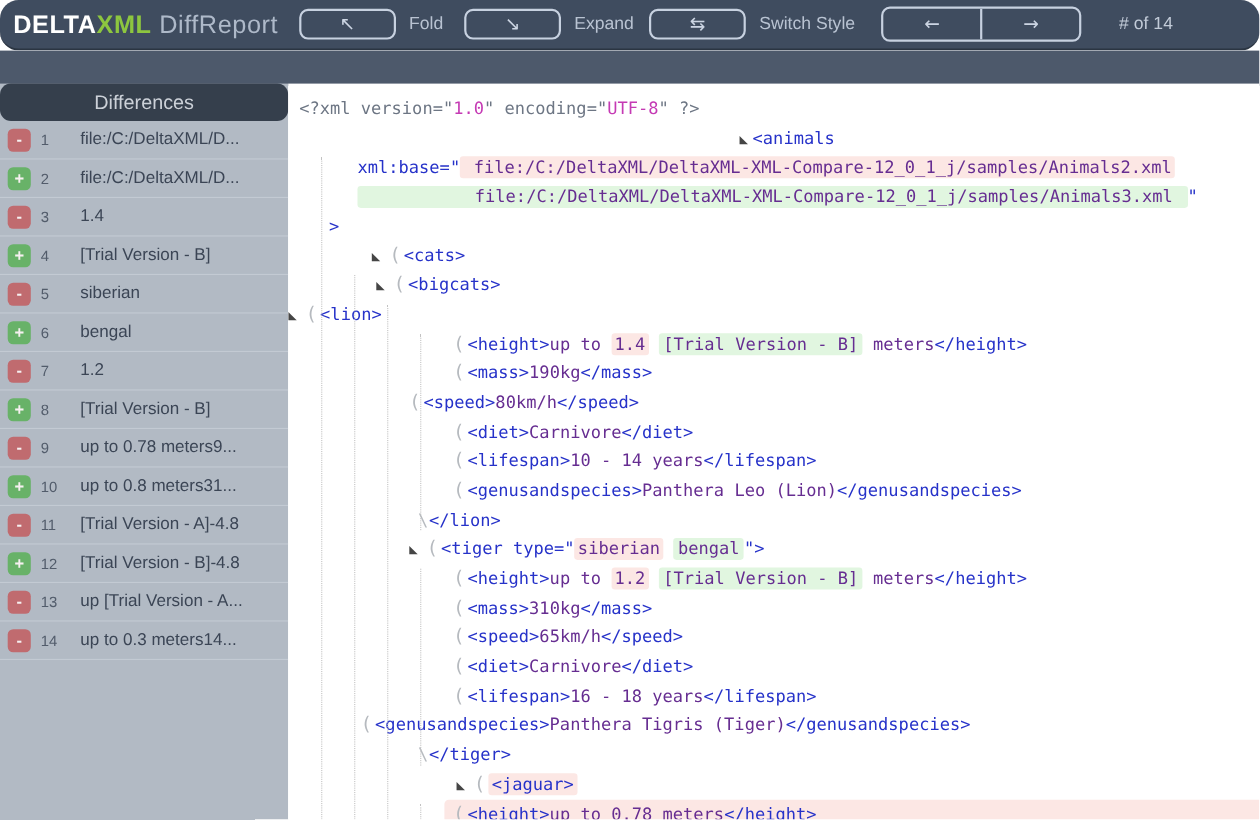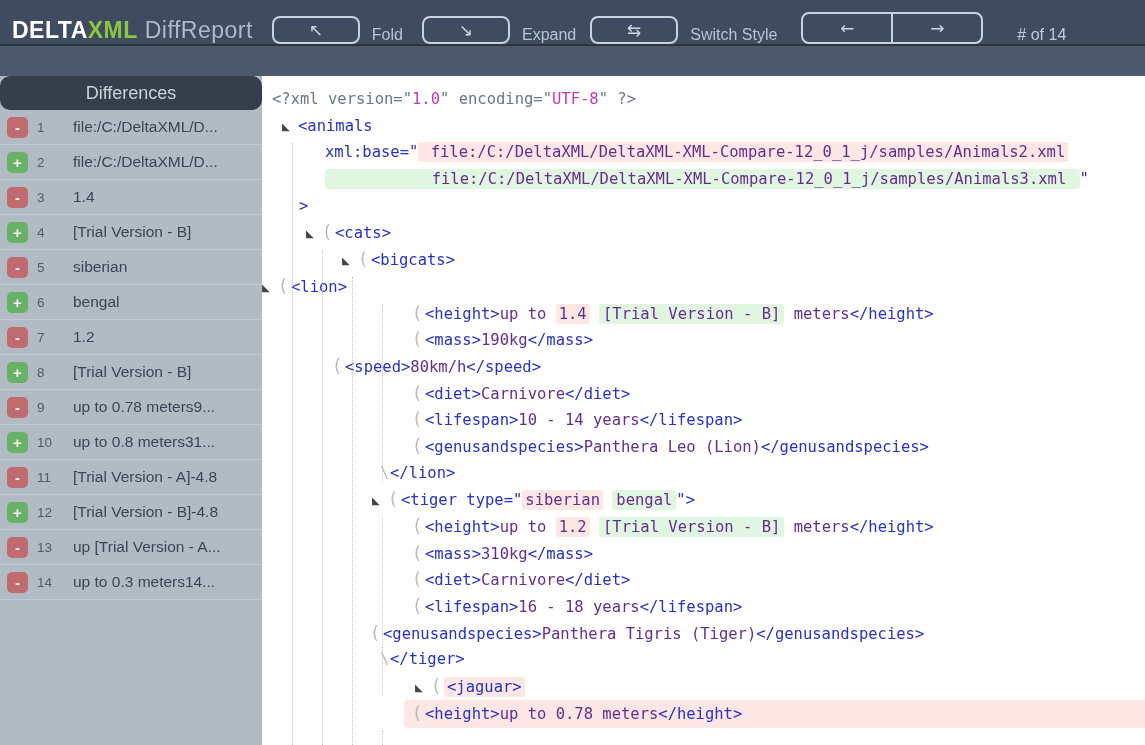--- a/index.html
+++ b/index.html
@@ -3,21 +3,21 @@
 <meta charset="utf-8">
 <style>
   html,body{margin:0;padding:0;}
   body{
     width:1145px;height:745px;overflow:hidden;background:#fff;
     font-family:"Liberation Sans",sans-serif;position:relative;
   }
   
   .topbar{
     height:44px;background:#3f4c5f;border-bottom:2px solid #2b3542;
-    display:flex;align-items:flex-end;color:#c3ccd9;
+    display:flex;align-items:center;color:#c3ccd9;border-radius:17px;
   }
   .logo{margin-left:12px;font-size:23px;letter-spacing:.5px;white-space:nowrap;}
   .logo .delta{color:#ffffff;font-weight:bold;}
   .logo .xml{color:#8dc63f;font-weight:bold;}
   .logo .product{color:#aeb9c9;font-weight:400;}
   .hbtn{
     width:88px;height:28px;border:2px solid #c7d1e0;border-radius:8px;
     background:transparent;color:#ccd5e3;font-size:17px;
     display:flex;align-items:center;justify-content:center;cursor:pointer;
     font-family:"DejaVu Sans",sans-serif;
@@ -196,40 +196,41 @@
         <span class="badge del">-</span>
         <span class="diff-num">14</span>
         <span class="diff-label">up to 0.3 meters14...</span>
       </div>
     </div>
 </div>
 
 <div class="code-pane">
   <div class="code-inner" id="code-lines">
       <div class="code-line" style="padding-left: 10px;"><span class="line-inner"><span class="seg pro">&lt;?xml version="</span><span class="seg piv">1.0</span><span class="seg pro">" encoding="</span><span class="seg piv">UTF-8</span><span class="seg pro">" ?&gt;</span></span></div>
-      <div class="code-line" style="padding-left: 20px;"><span class="line-inner"><span class="mk-tri">◣</span><span class="seg tag">&lt;animals</span></span></div>
+      <div class="code-line" style="padding-left: 20px; text-align: center;"><span class="line-inner"><span class="mk-tri">◣</span><span class="seg tag">&lt;animals</span></span></div>
       <div class="code-line" style="padding-left: 63px;"><span class="line-inner"><span class="seg tag">xml:base="</span><span class="seg txt hl-del"> file:/C:/DeltaXML/DeltaXML-XML-Compare-12_0_1_j/samples/Animals2.xml</span></span></div>
       <div class="code-line" style="padding-left: 63px;"><span class="line-inner"><span class="seg txt hl-ins">           file:/C:/DeltaXML/DeltaXML-XML-Compare-12_0_1_j/samples/Animals3.xml </span><span class="seg tag">"</span></span></div>
       <div class="code-line" style="padding-left: 37px;"><span class="line-inner"><span class="seg tag">&gt;</span></span></div>
-      <div class="code-line" style="padding-left: 44px;"><span class="line-inner"><span class="mk-tri">◣</span><span class="mk-par">(</span><span class="seg tag">&lt;cats&gt;</span></span></div>
+      <div class="code-line" style="padding-left: 76px;"><span class="line-inner"><span class="mk-tri">◣</span><span class="mk-par">(</span><span class="seg tag">&lt;cats&gt;</span></span></div>
       <div class="code-line" style="padding-left: 80px;"><span class="line-inner"><span class="mk-tri">◣</span><span class="mk-par">(</span><span class="seg tag">&lt;bigcats&gt;</span></span></div>
       <div class="code-line" style=""><span class="line-inner"><span class="mk-tri">◣</span><span class="mk-par">(</span><span class="seg tag">&lt;lion&gt;</span></span></div>
       <div class="code-line" style="padding-left: 150px;"><span class="line-inner"><span class="mk-par">(</span><span class="seg tag">&lt;height&gt;</span><span class="seg txt">up to </span><span class="seg txt hl-del">1.4</span><span class="seg txt"> </span><span class="seg txt hl-ins">[Trial Version - B]</span><span class="seg txt"> meters</span><span class="seg tag">&lt;/height&gt;</span></span></div>
       <div class="code-line" style="padding-left: 150px;"><span class="line-inner"><span class="mk-par">(</span><span class="seg tag">&lt;mass&gt;</span><span class="seg txt">190kg</span><span class="seg tag">&lt;/mass&gt;</span></span></div>
-      <div class="code-line" style="padding-left: 70px;"><span class="line-inner"><span class="mk-par">(</span><span class="seg tag">&lt;speed&gt;</span><span class="seg txt">80km/h</span><span class="seg tag">&lt;/speed&gt;</span></span></div>
+      <div class="code-line" style="padding-left: 110px;"><span class="line-inner"><span class="mk-par">(</span><span class="seg tag">&lt;speed&gt;</span><span class="seg txt">80km/h</span><span class="seg tag">&lt;/speed&gt;</span></span></div>
       <div class="code-line" style="padding-left: 150px;"><span class="line-inner"><span class="mk-par">(</span><span class="seg tag">&lt;diet&gt;</span><span class="seg txt">Carnivore</span><span class="seg tag">&lt;/diet&gt;</span></span></div>
       <div class="code-line" style="padding-left: 150px;"><span class="line-inner"><span class="mk-par">(</span><span class="seg tag">&lt;lifespan&gt;</span><span class="seg txt">10 - 14 years</span><span class="seg tag">&lt;/lifespan&gt;</span></span></div>
       <div class="code-line" style="padding-left: 150px;"><span class="line-inner"><span class="mk-par">(</span><span class="seg tag">&lt;genusandspecies&gt;</span><span class="seg txt">Panthera Leo (Lion)</span><span class="seg tag">&lt;/genusandspecies&gt;</span></span></div>
       <div class="code-line" style="padding-left: 118px;"><span class="line-inner"><span class="mk-cls">\</span><span class="seg tag">&lt;/lion&gt;</span></span></div>
       <div class="code-line" style="padding-left: 110px;"><span class="line-inner"><span class="mk-tri">◣</span><span class="mk-par">(</span><span class="seg tag">&lt;tiger type="</span><span class="seg txt hl-del">siberian</span><span class="seg txt"> </span><span class="seg txt hl-ins">bengal</span><span class="seg tag">"&gt;</span></span></div>
       <div class="code-line" style="padding-left: 150px;"><span class="line-inner"><span class="mk-par">(</span><span class="seg tag">&lt;height&gt;</span><span class="seg txt">up to </span><span class="seg txt hl-del">1.2</span><span class="seg txt"> </span><span class="seg txt hl-ins">[Trial Version - B]</span><span class="seg txt"> meters</span><span class="seg tag">&lt;/height&gt;</span></span></div>
       <div class="code-line" style="padding-left: 150px;"><span class="line-inner"><span class="mk-par">(</span><span class="seg tag">&lt;mass&gt;</span><span class="seg txt">310kg</span><span class="seg tag">&lt;/mass&gt;</span></span></div>
+      <div class="code-line" style="padding-left: 150px;"><span class="line-inner"><span class="mk-par">(</span><span class="seg tag">&lt;speed&gt;</span><span class="seg txt">65km/h</span><span class="seg tag">&lt;/speed&gt;</span></span></div>
       <div class="code-line" style="padding-left: 150px;"><span class="line-inner"><span class="mk-par">(</span><span class="seg tag">&lt;diet&gt;</span><span class="seg txt">Carnivore</span><span class="seg tag">&lt;/diet&gt;</span></span></div>
       <div class="code-line" style="padding-left: 150px;"><span class="line-inner"><span class="mk-par">(</span><span class="seg tag">&lt;lifespan&gt;</span><span class="seg txt">16 - 18 years</span><span class="seg tag">&lt;/lifespan&gt;</span></span></div>
-      <div class="code-line" style="padding-left: 108px;"><span class="line-inner"><span class="mk-par">(</span><span class="seg tag">&lt;genusandspecies&gt;</span><span class="seg txt">Panthera Tigris (Tiger)</span><span class="seg tag">&lt;/genusandspecies&gt;</span></span></div>
+      <div class="code-line" style="padding-left: 66px;"><span class="line-inner"><span class="mk-par">(</span><span class="seg tag">&lt;genusandspecies&gt;</span><span class="seg txt">Panthera Tigris (Tiger)</span><span class="seg tag">&lt;/genusandspecies&gt;</span></span></div>
       <div class="code-line" style="padding-left: 118px;"><span class="line-inner"><span class="mk-cls">\</span><span class="seg tag">&lt;/tiger&gt;</span></span></div>
       <div class="code-line" style="padding-left: 111px; margin-left: 42px;"><span class="line-inner"><span class="mk-tri">◣</span><span class="mk-par">(</span><span class="seg tag hl-del">&lt;jaguar&gt;</span></span></div>
       <div class="code-line line-del" style="padding-left: 150px;"><span class="line-inner"><span class="mk-par">(</span><span class="seg tag">&lt;height&gt;</span><span class="seg txt">up to 0.78 meters</span><span class="seg tag">&lt;/height&gt;</span></span></div>
       <div class="guide" style="left: 30px; top: 67.4px; height: 606.1px;"></div>
       <div class="guide" style="left: 60px; top: 174.2px; height: 499.3px;"></div>
       <div class="guide" style="left: 90px; top: 200.9px; height: 472.6px;"></div>
       <div class="guide" style="left: 120px; top: 227.6px; height: 178.9px;"></div>
       <div class="guide" style="left: 120px; top: 441.2px; height: 178.9px;"></div>
       <div class="guide" style="left: 120px; top: 654.8px; height: 18.7px;"></div>
     </div>

